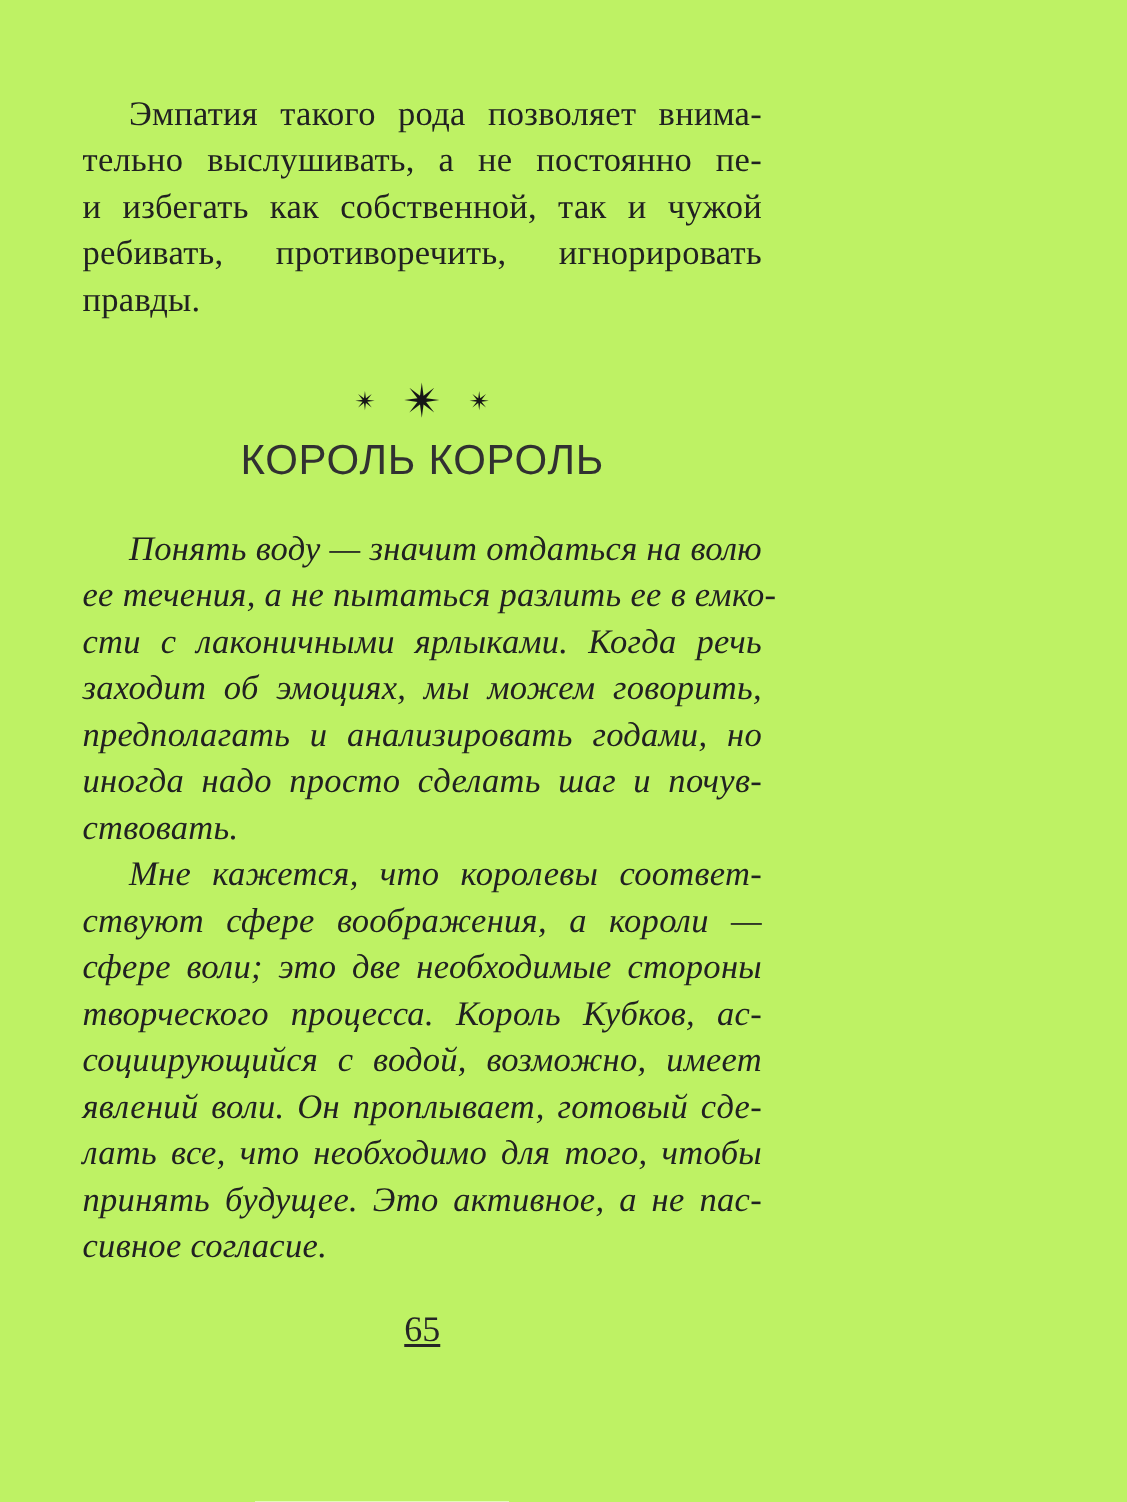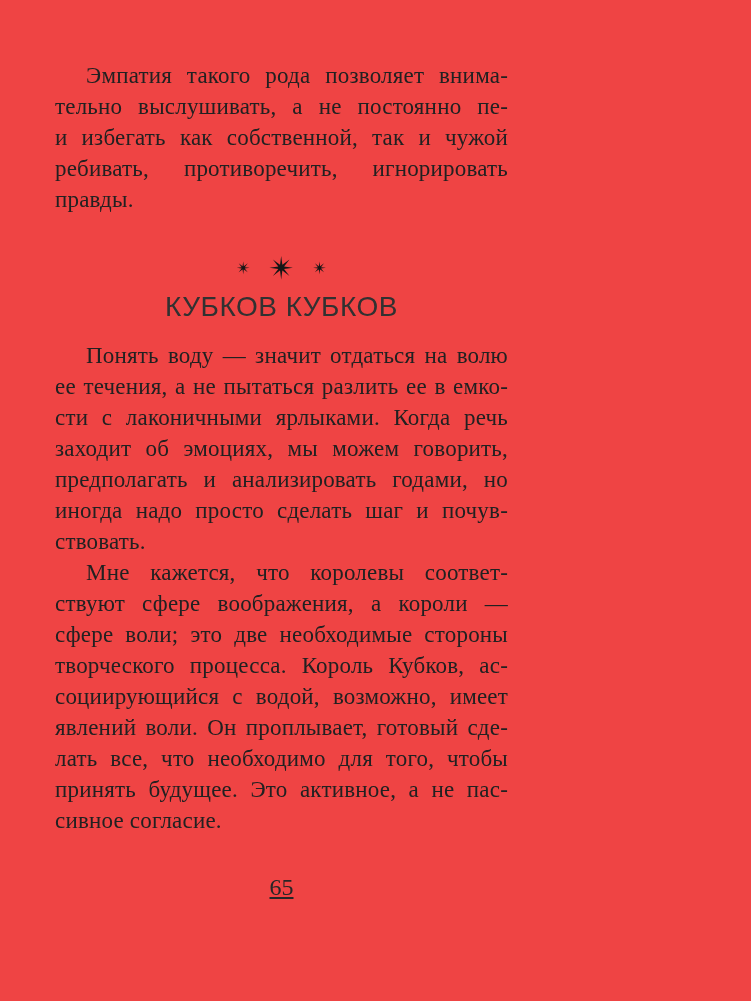--- a/index.html
+++ b/index.html
@@ -4,38 +4,38 @@
 <style>
   html, body {
     margin: 0;
     padding: 0;
     background: #ffffff;
   }
   .page {
     position: relative;
     width: 751px;
     height: 1001px;
-    background: #ef4444;
+    background: #bef264;
     overflow: hidden;
     font-family: "Liberation Serif", serif;
   }
   .text-column {
     position: absolute;
     left: 55px;
     top: 0;
     width: 453px;
     height: 1001px;
   }
   .para {
     position: absolute;
     left: 0;
     width: 453px;
   }
   .para-1 { top: 60px; }
-  .para-group { top: 340px; }
+  .para-group { top: 350px; font-style: italic; }
   .line {
     font-size: 23px;
     line-height: 31px;
     color: #212121;
     text-align: justify;
     text-align-last: justify;
     text-justify: inter-word;
     white-space: nowrap;
     letter-spacing: 0.2px;
   }
@@ -101,21 +101,21 @@
       <div class="line">ребивать, противоречить, игнорировать</div>
       <div class="line end">правды.</div>
     </div>
 
     <div class="separator">
       <span class="star small">✴</span>
       <span class="star big">✴</span>
       <span class="star small">✴</span>
     </div>
 
-    <h1 class="chapter-heading">КУБКОВ КУБКОВ</h1>
+    <h1 class="chapter-heading">КОРОЛЬ КОРОЛЬ</h1>
 
     <div class="para para-group">
       <div class="para-block">
         <div class="line first">Понять воду — значит отдаться на волю</div>
         <div class="line">ее течения, а не пытаться разлить ее в емко-</div>
         <div class="line">сти с лаконичными ярлыками. Когда речь</div>
         <div class="line">заходит об эмоциях, мы можем говорить,</div>
         <div class="line">предполагать и анализировать годами, но</div>
         <div class="line">иногда надо просто сделать шаг и почув-</div>
         <div class="line end">ствовать.</div>

